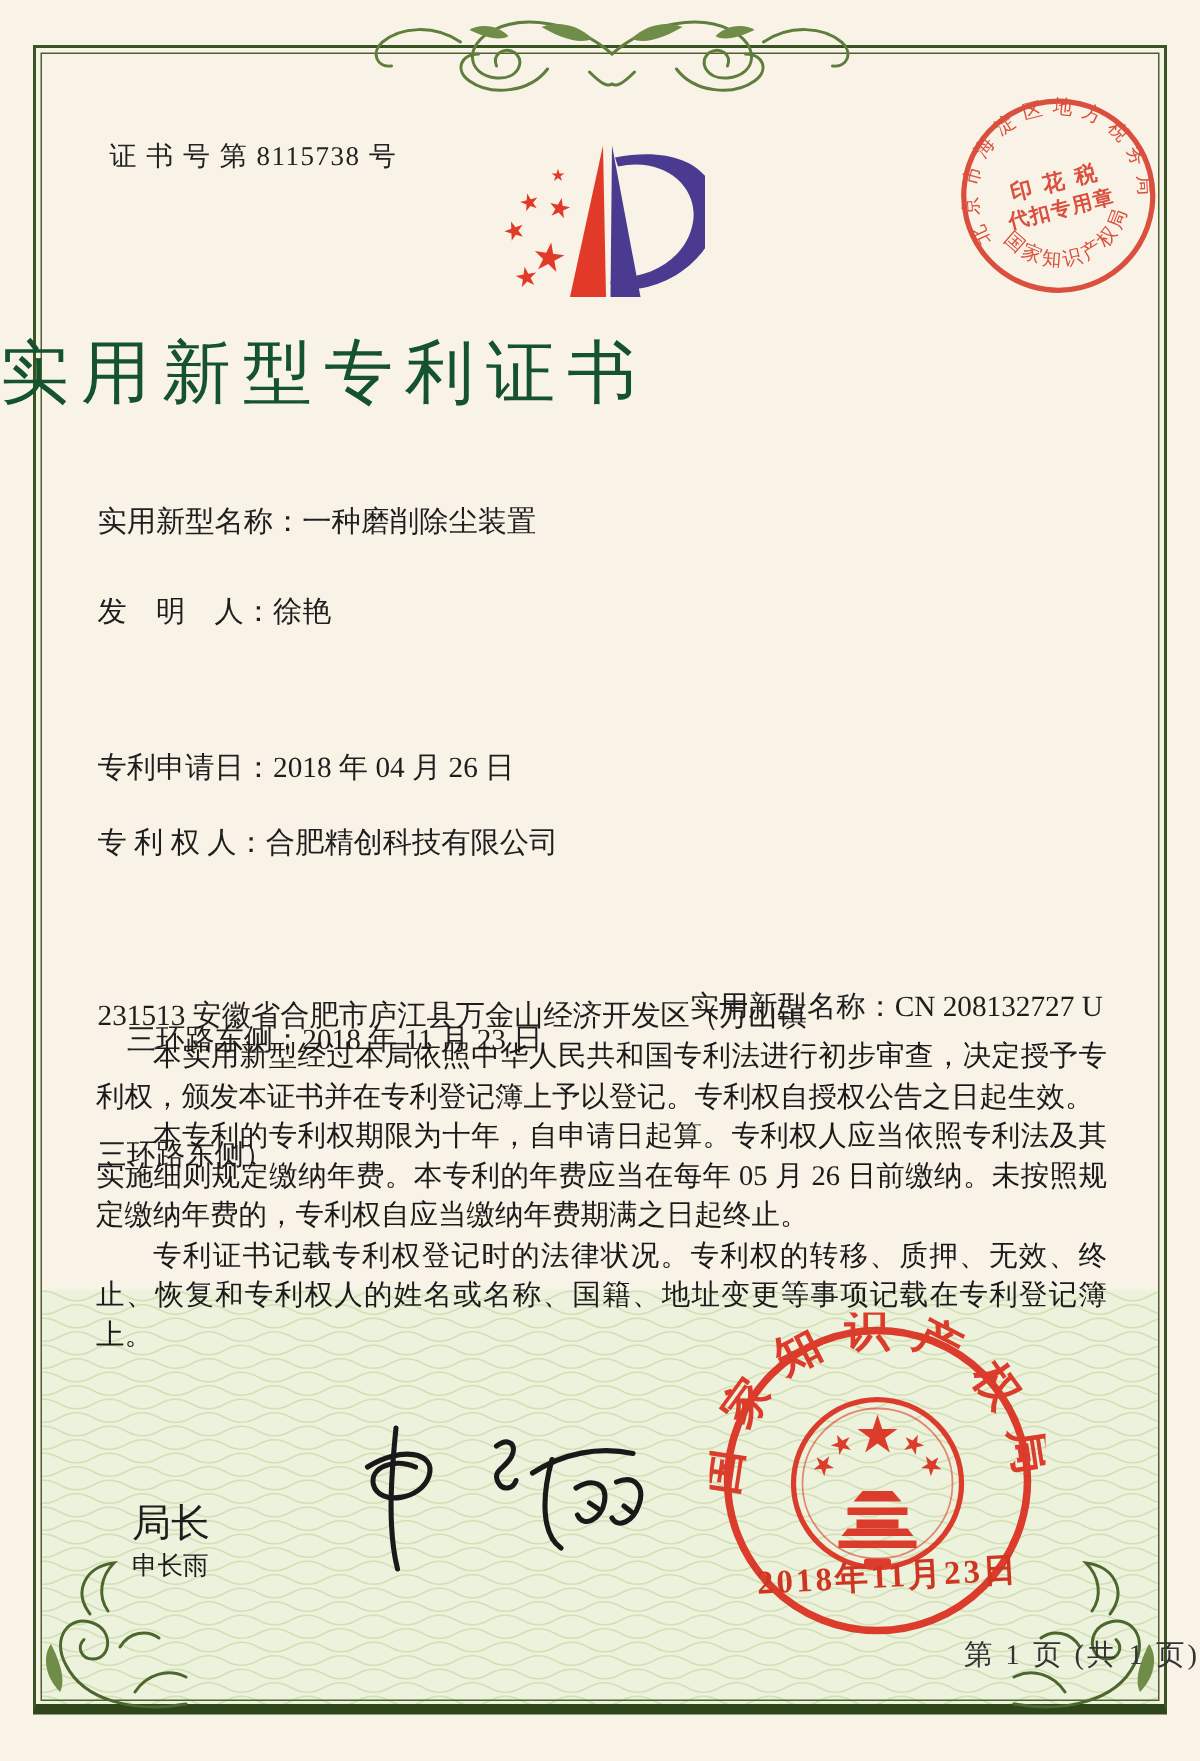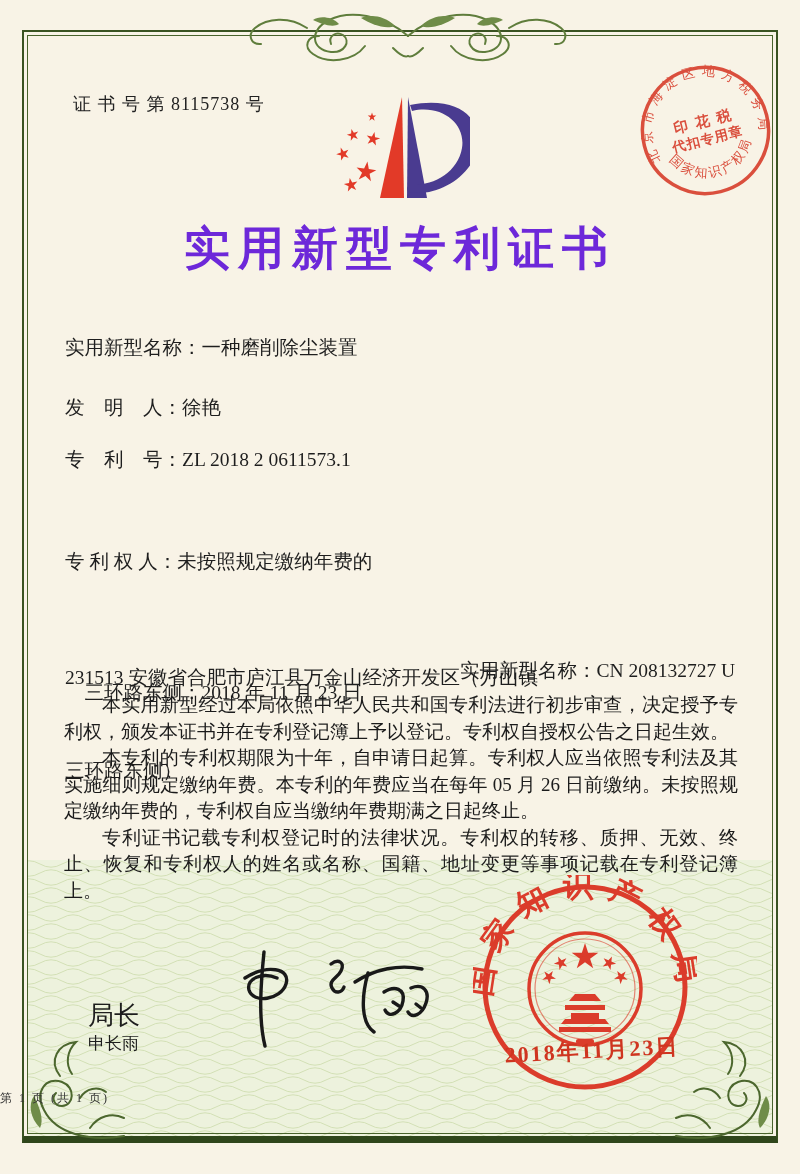--- a/index.html
+++ b/index.html
@@ -29,22 +29,22 @@
   .orn{position:absolute;z-index:3}
   .orn path{fill:none;stroke:#5f7d3c;stroke-width:2;stroke-linecap:round}
   .orn .leaf{fill:#6f8c48;stroke:none}
   .corner path{stroke:#4c672e}
   
   .cert-no{position:absolute;left:73px;top:92px;font-size:18px;letter-spacing:1px;z-index:4;color:#222}
   .logo{position:absolute;left:330px;top:86px;z-index:4}
   .tax-stamp{position:absolute;left:628px;top:53px;z-index:4;opacity:.93}
   .tax-stamp text,.tax-stamp textPath{fill:#d84331;font-family:"Liberation Serif",serif}
   .title{
-    position:absolute;left:0;right:0;top:218px;text-align:center;z-index:4;
-    font-size:46px;font-weight:bold;letter-spacing:8px;color:#6d28d9;
+    position:absolute;left:0;right:0;top:218px;text-align:left;z-index:4;
+    font-size:46px;font-weight:normal;letter-spacing:8px;color:#14532d;
   }
   
   .field{position:absolute;left:65px;width:690px;font-size:19.5px;z-index:4;white-space:pre;color:#1e1e1e}
   .row-name{top:334px}.row-inventor{top:394px}.row-patno{top:446px}
   .row-filing{top:498px}.row-patentee{top:548px}
   .row-address{top:600px;display:flex;white-space:pre}
   .row-grant{top:657px}
   .addr-lines{line-height:31px}
   .grant-no{position:absolute;left:395px;top:0;white-space:pre}
   .row-grant{position:absolute}
@@ -58,21 +58,21 @@
   .officer-title{position:absolute;left:88px;top:998px;font-size:26px;z-index:4;font-family:"Liberation Sans",sans-serif}
   .officer-name{position:absolute;left:88px;top:1032px;font-size:17px;z-index:4;font-family:"Liberation Sans",sans-serif}
   .signature{position:absolute;left:215px;top:942px;z-index:4}
   .signature path{fill:none;stroke:#191919;stroke-width:3.4;stroke-linecap:round;stroke-linejoin:round}
   .big-stamp{position:absolute;left:473px;top:875px;z-index:4;opacity:.95}
   .big-stamp .red{fill:#db3322}
   .seal-date{
     position:absolute;left:492px;top:1036px;width:200px;text-align:center;z-index:5;
     color:#cf3520;font-size:22px;letter-spacing:2px;font-weight:600;transform:rotate(-3deg);
   }
-  .footer{position:absolute;left:0;right:0;top:1090px;text-align:left;font-size:12px;letter-spacing:2px;z-index:4;color:#333}
+  .footer{position:absolute;left:0;right:0;top:1090px;text-align:right;font-size:19px;letter-spacing:2px;z-index:4;color:#333}
 </style>
 </head>
 <body>
 
 <svg width="0" height="0" style="position:absolute" aria-hidden="true">
   <defs>
     <symbol id="star" overflow="visible">
       <path d="M0,-10 L2.25,-3.1 L9.51,-3.1 L3.63,1.18 L5.88,8.09 L0,3.82 L-5.88,8.09 L-3.63,1.18 L-9.51,-3.1 L-2.25,-3.1 Z"></path>
     </symbol>
   </defs>
@@ -190,24 +190,24 @@
       </text>
     </g>
   </svg>
 
   <div class="title">实用新型专利证书</div>
 
   <div class="field row-inventor"><span>发　明　人：</span><span>徐艳</span></div>
 
   <div class="field row-name"><span>实用新型名称：</span><span>一种磨削除尘装置</span></div>
 
-  <div class="field row-patno"><span>专　利　号：</span><span>ZL 2018 2 0611573.1</span></div>
-
-
-  <div class="field row-patentee"><span>专 利 权 人：</span><span>未按照规定缴纳年费的</span></div>
+
+  <div class="field row-filing"><span>专利申请日：</span><span>2018 年 04 月 26 日</span></div>
+
+  <div class="field row-patentee"><span>专 利 权 人：</span><span>合肥精创科技有限公司</span></div>
 
   <div class="field row-address">
     <span class="addr-lines">
       <div>231513 安徽省合肥市庐江县万金山经济开发区（万山镇</div>
       <div>三环路东侧）</div>
     </span>
   </div>
 
   <div class="field row-grant">
     <span>三环路东侧：</span><span>2018 年 11 月 23 日</span>

